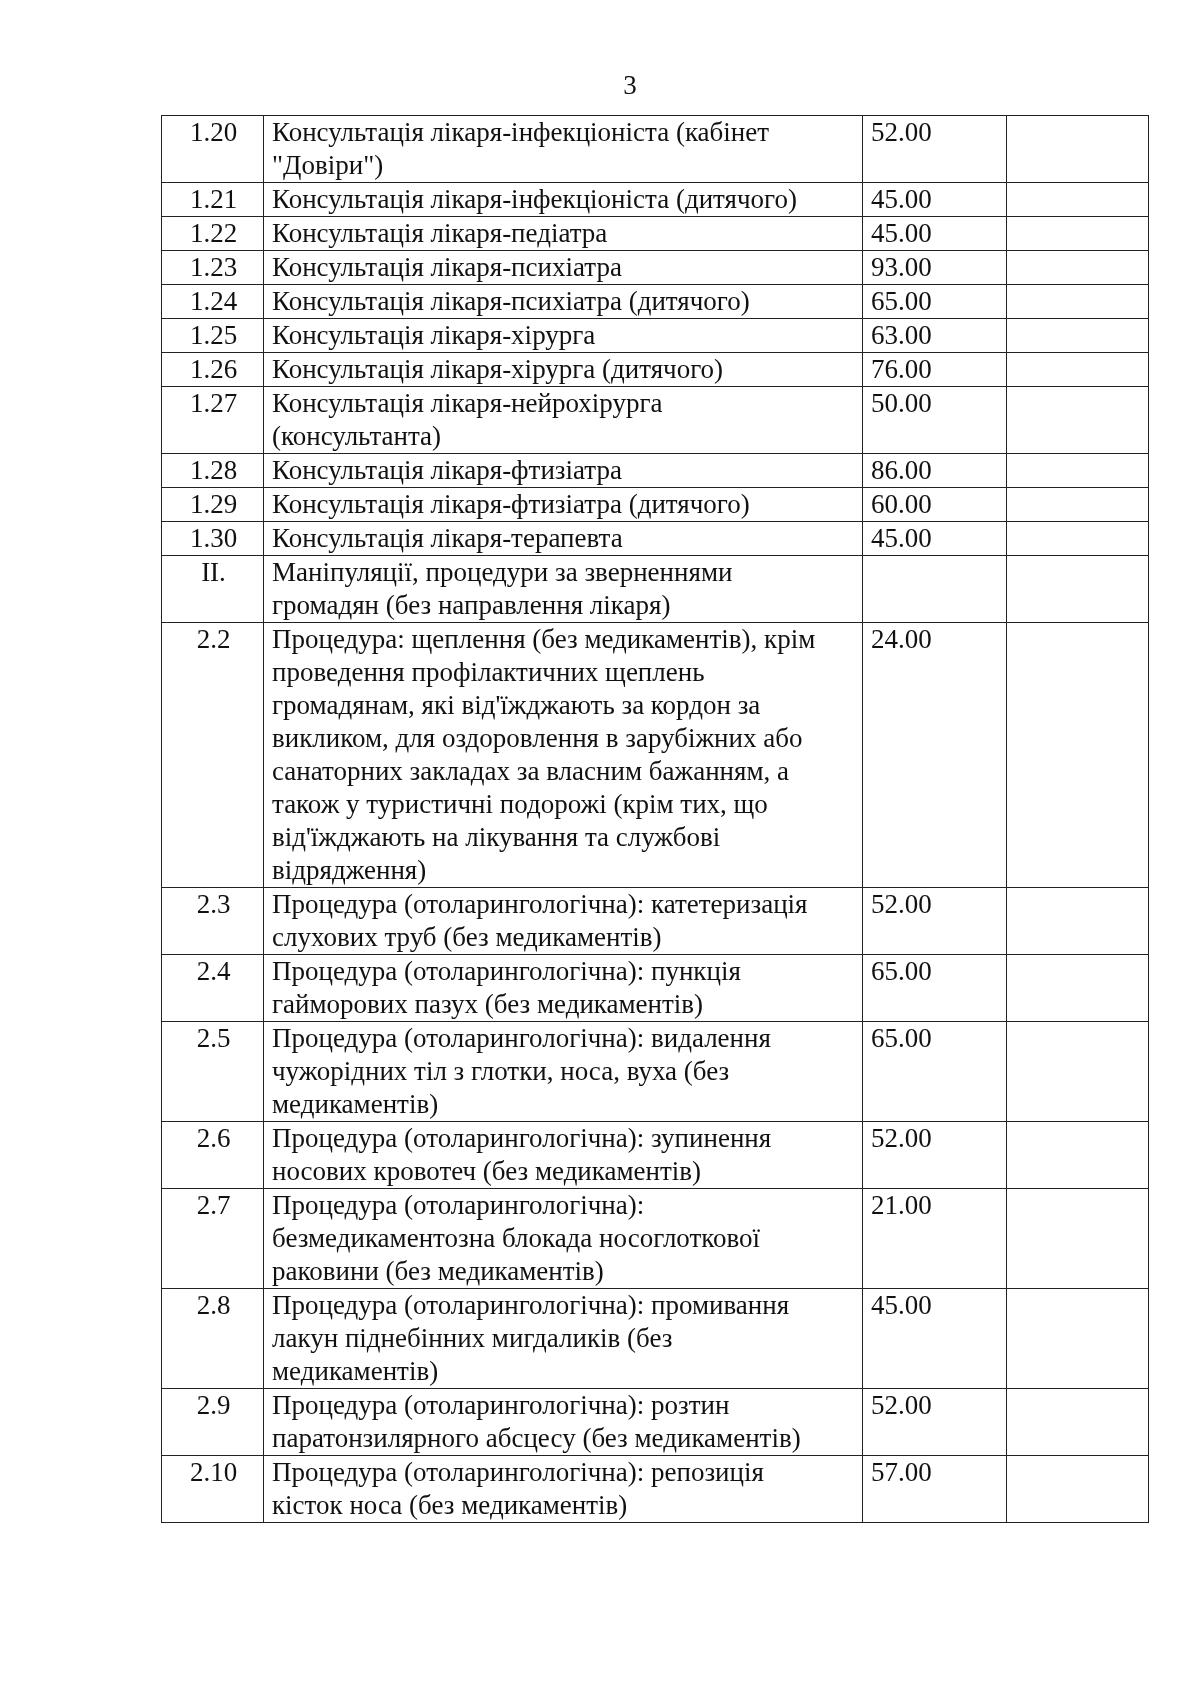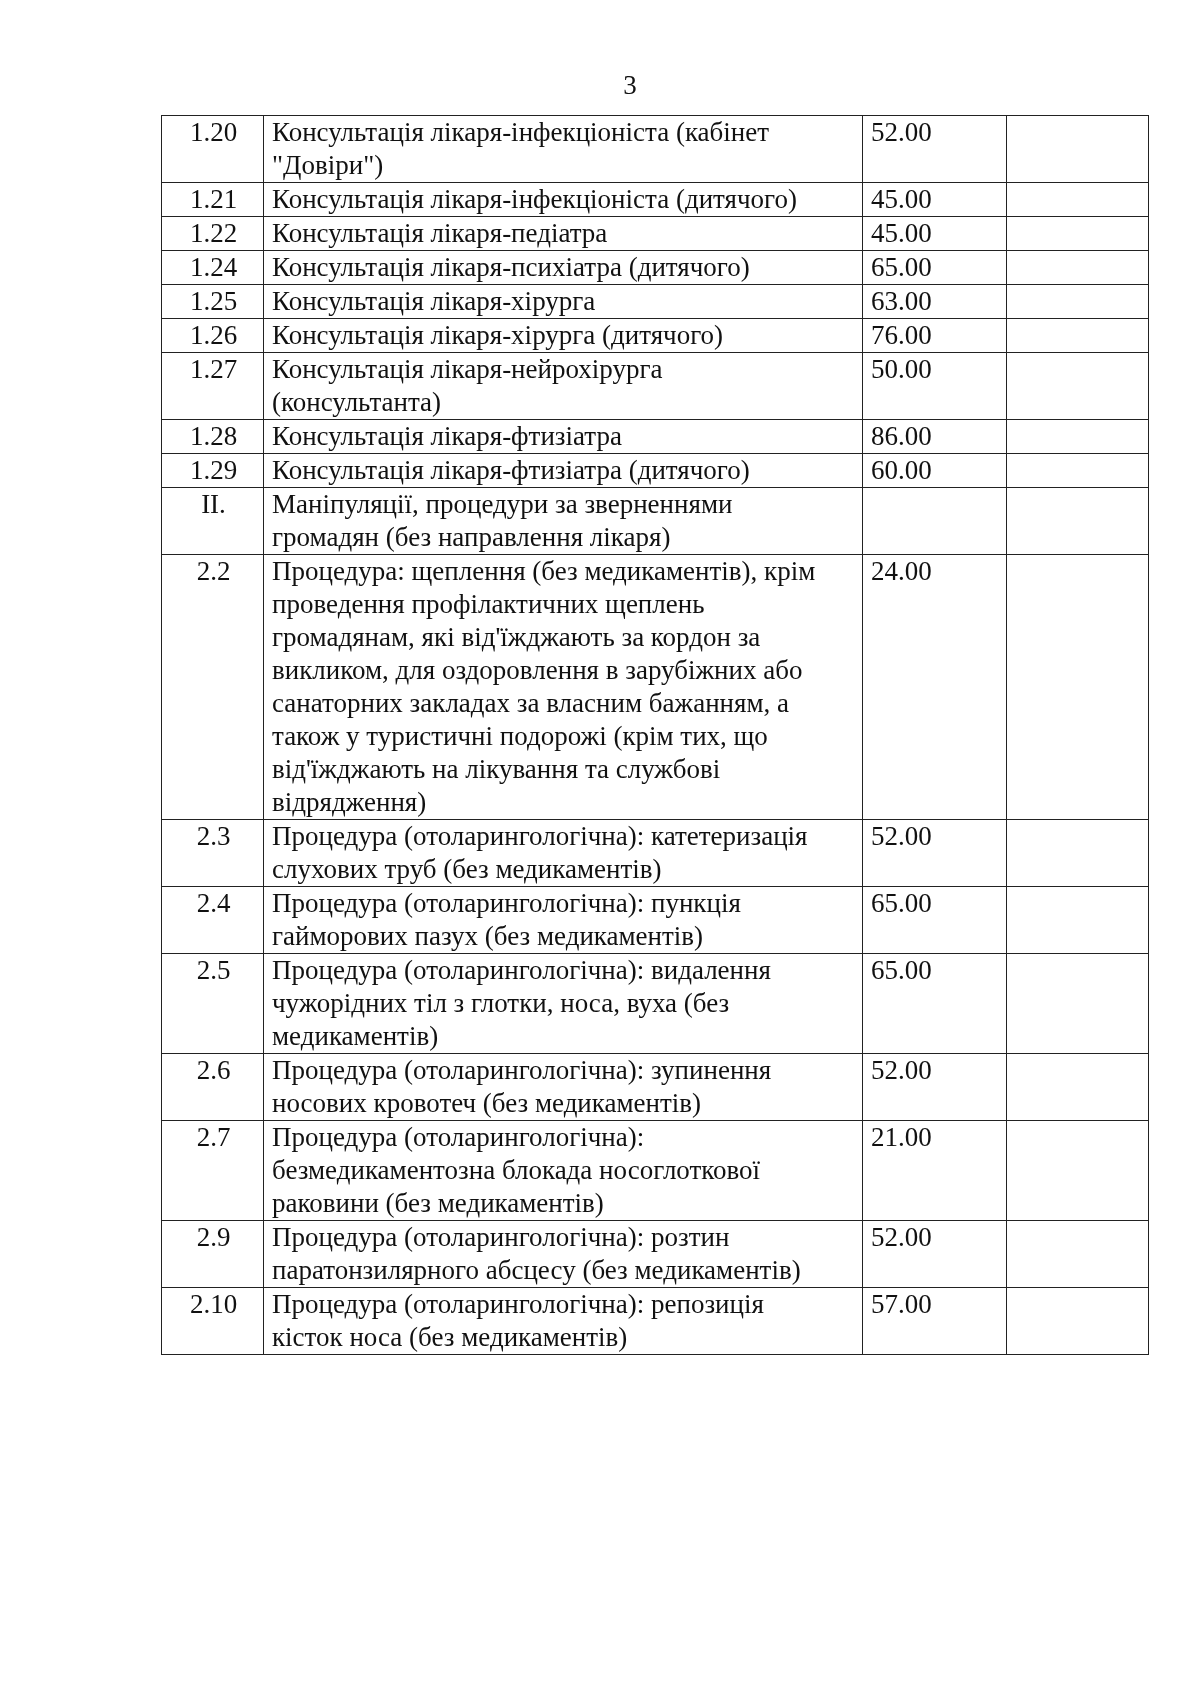--- a/index.html
+++ b/index.html
@@ -60,20 +60,26 @@
         <td class="price">45.00</td>
         <td class="extra"></td>
       </tr>
       <tr>
         <td class="num">1.22</td>
         <td class="name">Консультація лікаря-педіатра</td>
         <td class="price">45.00</td>
         <td class="extra"></td>
       </tr>
       <tr>
+        <td class="num">1.23</td>
+        <td class="name">Консультація лікаря-психіатра</td>
+        <td class="price">93.00</td>
+        <td class="extra"></td>
+      </tr>
+      <tr>
         <td class="num">1.24</td>
         <td class="name">Консультація лікаря-психіатра (дитячого)</td>
         <td class="price">65.00</td>
         <td class="extra"></td>
       </tr>
       <tr>
         <td class="num">1.25</td>
         <td class="name">Консультація лікаря-хірурга</td>
         <td class="price">63.00</td>
         <td class="extra"></td>
@@ -94,20 +100,26 @@
       <tr>
         <td class="num">1.28</td>
         <td class="name">Консультація лікаря-фтизіатра</td>
         <td class="price">86.00</td>
         <td class="extra"></td>
       </tr>
       <tr>
         <td class="num">1.29</td>
         <td class="name">Консультація лікаря-фтизіатра (дитячого)</td>
         <td class="price">60.00</td>
+        <td class="extra"></td>
+      </tr>
+      <tr>
+        <td class="num">1.30</td>
+        <td class="name">Консультація лікаря-терапевта</td>
+        <td class="price">45.00</td>
         <td class="extra"></td>
       </tr>
       <tr>
         <td class="num mid">II.</td>
         <td class="name">Маніпуляції, процедури за зверненнями
 громадян (без направлення лікаря)</td>
         <td class="price"></td>
         <td class="extra"></td>
       </tr>
       <tr>
@@ -154,20 +166,28 @@
       </tr>
       <tr>
         <td class="num">2.7</td>
         <td class="name">Процедура (отоларингологічна):
 безмедикаментозна блокада носоглоткової
 раковини (без медикаментів)</td>
         <td class="price">21.00</td>
         <td class="extra"></td>
       </tr>
       <tr>
+        <td class="num">2.8</td>
+        <td class="name">Процедура (отоларингологічна): промивання
+лакун піднебінних мигдаликів (без
+медикаментів)</td>
+        <td class="price">45.00</td>
+        <td class="extra"></td>
+      </tr>
+      <tr>
         <td class="num">2.9</td>
         <td class="name">Процедура (отоларингологічна): розтин
 паратонзилярного абсцесу (без медикаментів)</td>
         <td class="price">52.00</td>
         <td class="extra"></td>
       </tr>
       <tr>
         <td class="num">2.10</td>
         <td class="name">Процедура (отоларингологічна): репозиція
 кісток носа (без медикаментів)</td>

